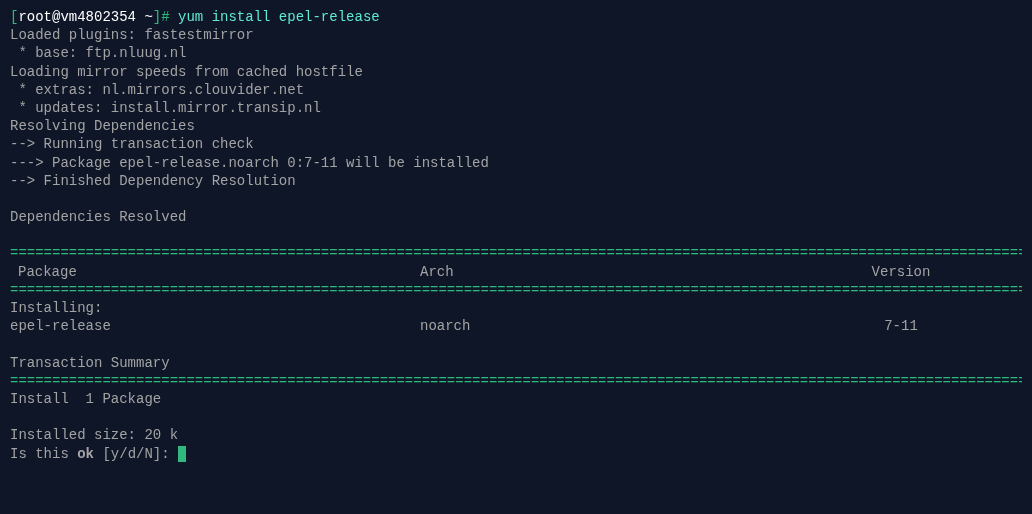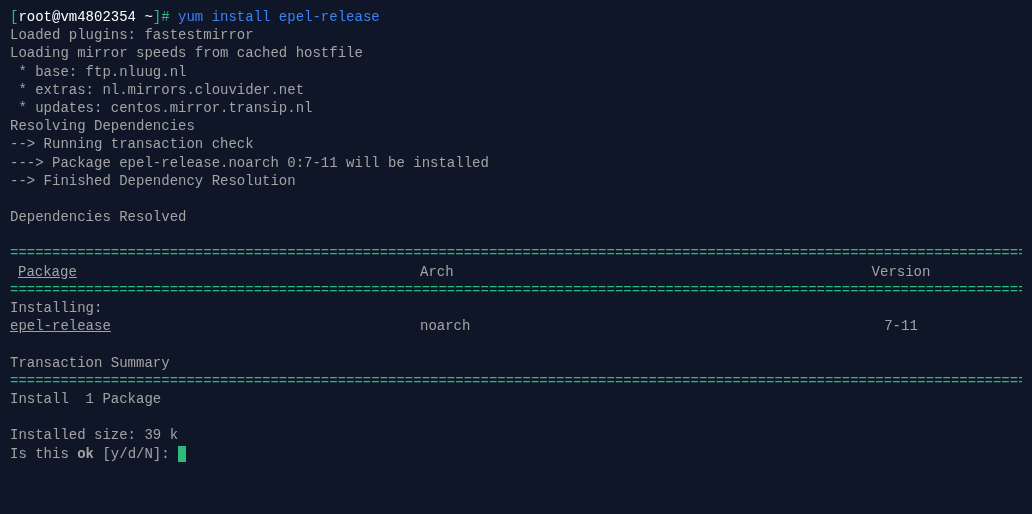--- a/index.html
+++ b/index.html
@@ -21,37 +21,36 @@
     .line {
       white-space: pre;
     }
     .prompt-bracket {
       color: #2fb97d;
     }
     .prompt-user {
       color: #ffffff;
     }
     .command {
-      color: #3b82f6;
+      color: #5eead4;
     }
     .teal {
       color: #a3a3a3;
     }
     .hr-line {
       color: #2fb97d;
       letter-spacing: 0;
       overflow: hidden;
       white-space: nowrap;
     }
     .table-row {
       display: flex;
     }
     .col-package {
       width: 410px;
-      text-decoration: underline;
     }
     .col-arch {
       width: 360px;
     }
     .col-version {
       flex: 1;
       text-align: center;
     }
     .indent {
       padding-left: 8px;
@@ -67,24 +66,24 @@
       background-color: #2fb97d;
       vertical-align: text-bottom;
     }
   </style>
 </head>
 <body>
 
 <div>
   <div class="line"><span class="prompt-bracket">[</span><span class="prompt-user">root@vm4802354 ~</span><span class="prompt-bracket">]#</span> <span class="command">yum install epel-release</span></div>
   <div class="line teal">Loaded plugins: fastestmirror</div>
+  <div class="line teal"> * base: ftp.nluug.nl</div>
   <div class="line teal">Loading mirror speeds from cached hostfile</div>
-  <div class="line teal"> * base: ftp.nluug.nl</div>
   <div class="line teal"> * extras: nl.mirrors.clouvider.net</div>
-  <div class="line teal"> * updates: centos.mirror.transip.nl</div>
+  <div class="line teal"> * updates: install.mirror.transip.nl</div>
   <div class="line teal">Resolving Dependencies</div>
   <div class="line teal">--&gt; Running transaction check</div>
   <div class="line teal">---&gt; Package epel-release.noarch 0:7-11 will be installed</div>
   <div class="line teal">--&gt; Finished Dependency Resolution</div>
   <div class="line">&nbsp;</div>
   <div class="line teal">Dependencies Resolved</div>
   <div class="line">&nbsp;</div>
   <div class="hr-line">===========================================================================================================================================</div>
   <div class="table-row">
     <div class="col-package indent teal">Package</div>
@@ -96,15 +95,15 @@
   <div class="table-row">
     <div class="col-package teal"> epel-release</div>
     <div class="col-arch teal">noarch</div>
     <div class="col-version teal">7-11</div>
   </div>
   <div class="line">&nbsp;</div>
   <div class="line teal">Transaction Summary</div>
   <div class="hr-line">===========================================================================================================================================</div>
   <div class="line teal">Install  1 Package</div>
   <div class="line">&nbsp;</div>
-  <div class="line teal">Installed size: 39 k</div>
+  <div class="line teal">Installed size: 20 k</div>
   <div class="line"><span class="teal">Is this </span><span class="bold">ok</span><span class="teal"> [y/d/N]: </span><span class="cursor"></span></div>
 </div>
 
 </body></html>

